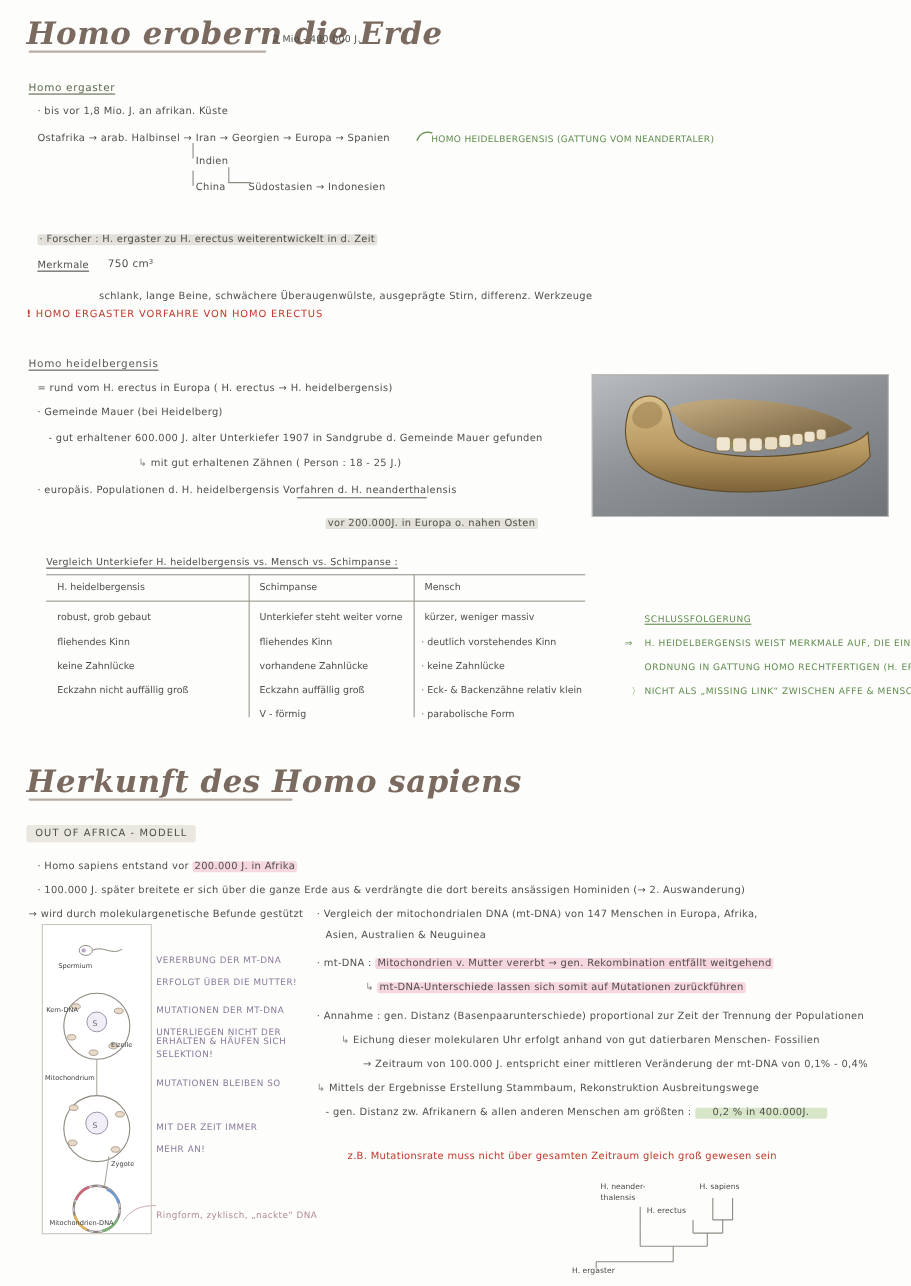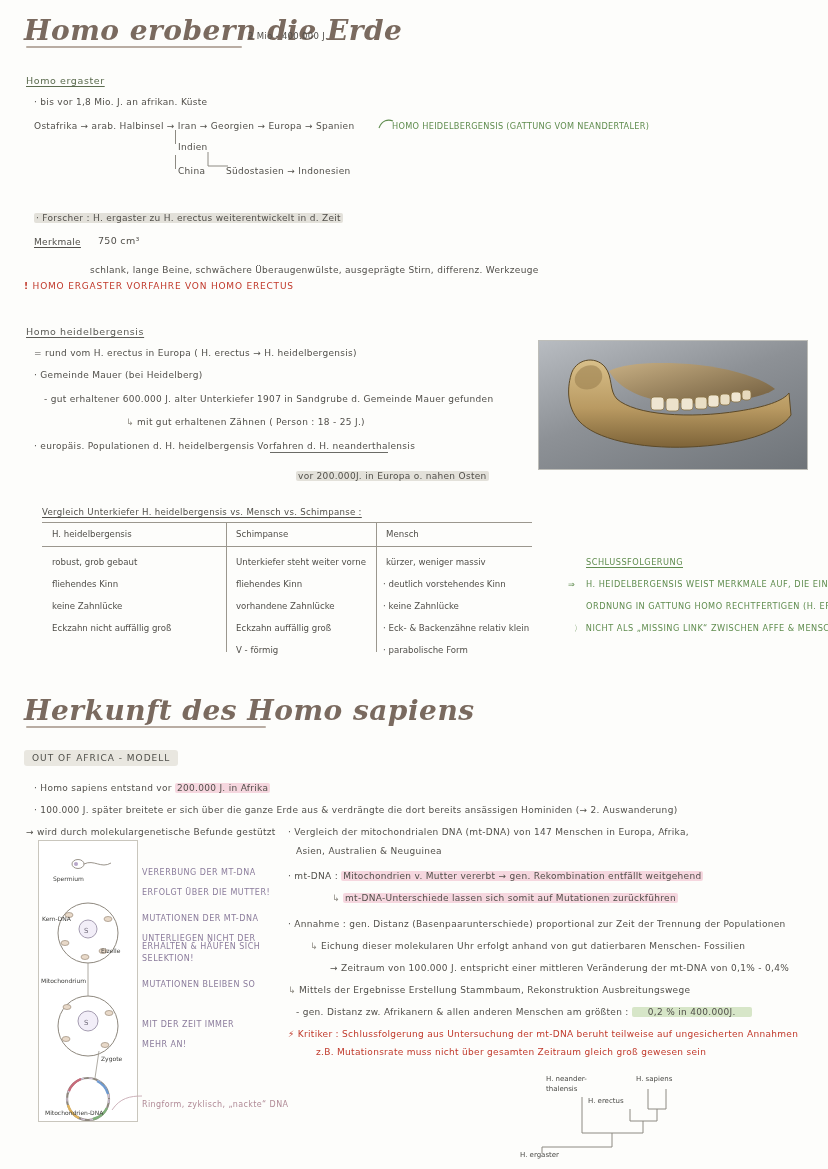--- a/index.html
+++ b/index.html
@@ -239,23 +239,20 @@
   <div class="txt" style="left:310px;top:940px;">
     <span style="color:#8d8a82;">↳</span> <span>Eichung dieser molekularen Uhr erfolgt anhand von gut datierbaren Menschen- Fossilien</span>
   </div>
   <div class="txt" style="left:330px;top:962px;">→ Zeitraum von 100.000 J. entspricht einer mittleren Veränderung der mt-DNA von 0,1% - 0,4%</div>
   <div class="txt" style="left:288px;top:984px;">
     <span style="color:#8d8a82;">↳</span> <span>Mittels der Ergebnisse Erstellung Stammbaum, Rekonstruktion Ausbreitungswege</span>
   </div>
   <div class="txt" style="left:296px;top:1006px;">
     - gen. Distanz zw. Afrikanern &amp; allen anderen Menschen am größten : <span class="hl-green">0,2 % in 400.000J.</span>
   </div>
-  <div class="txt red" style="left:288px;top:1028px;">
-    <span style="font-weight:bold;">⚡</span> <span>Kritiker : Schlussfolgerung aus Untersuchung der mt-DNA beruht teilweise auf ungesicherten Annahmen</span>
-  </div>
   <div class="txt red" style="left:316px;top:1046px;">z.B. Mutationsrate muss nicht über gesamten Zeitraum gleich groß gewesen sein</div>
 
   <div class="diagram" style="left:38px;top:840px;width:98px;height:280px;">
     <svg width="98" height="280" style="position:absolute;left:0;top:0;">
 
       <ellipse cx="39" cy="23" rx="6" ry="4.5" fill="#fff" stroke="#8e887e" stroke-width="0.9"></ellipse>
       <path d="M45 23 C 55 18, 62 28, 72 22" stroke="#8e887e" fill="none" stroke-width="0.9"></path>
       <circle cx="37" cy="23" r="2" fill="#b8a7c9"></circle>
 
       <ellipse cx="49" cy="92" rx="30" ry="30" fill="#fff" stroke="#8e887e" stroke-width="1"></ellipse>

